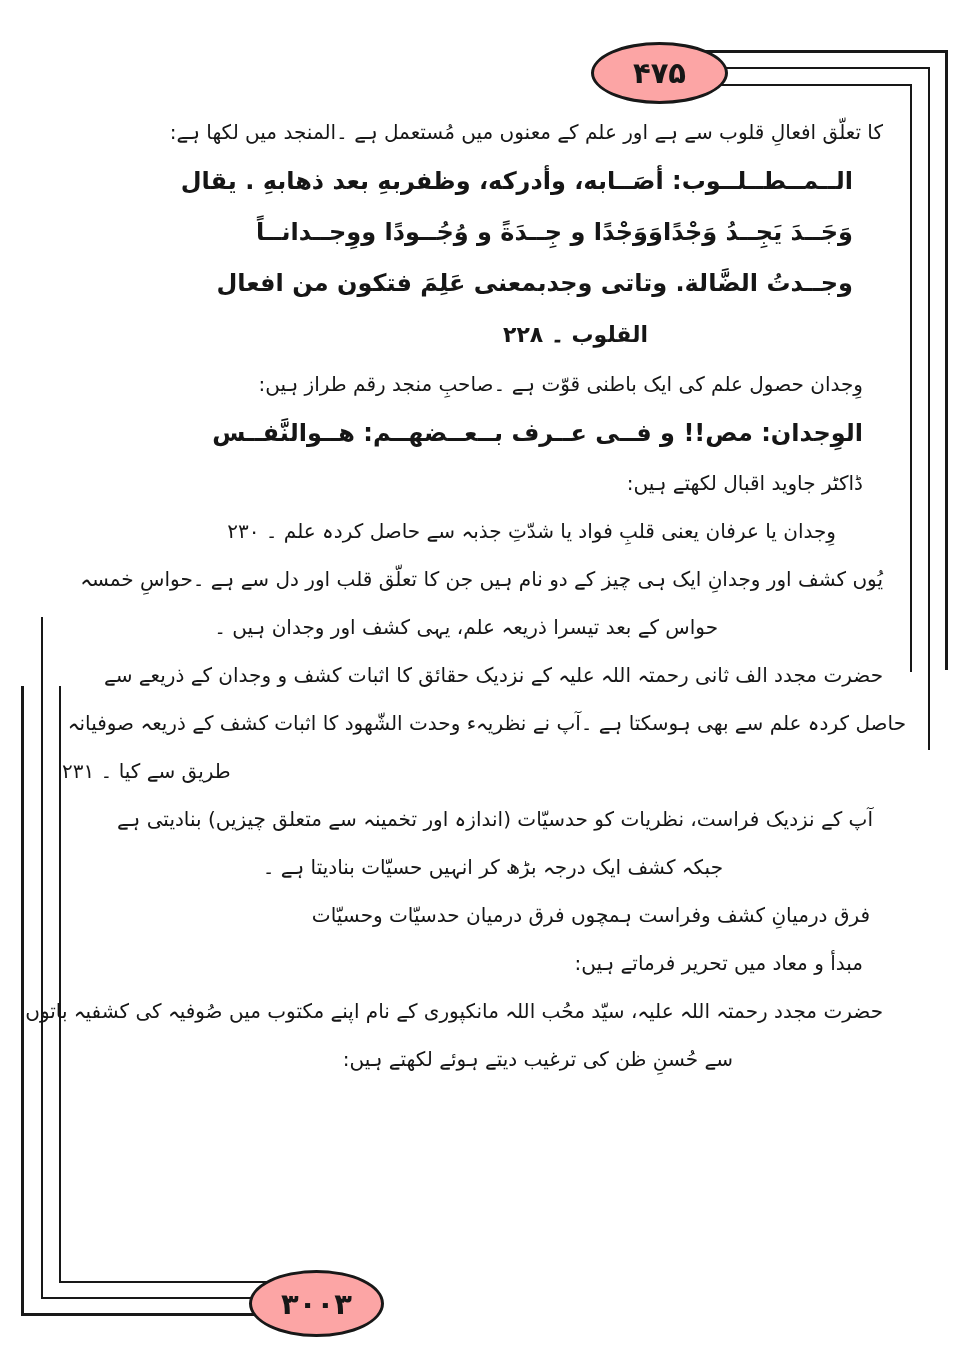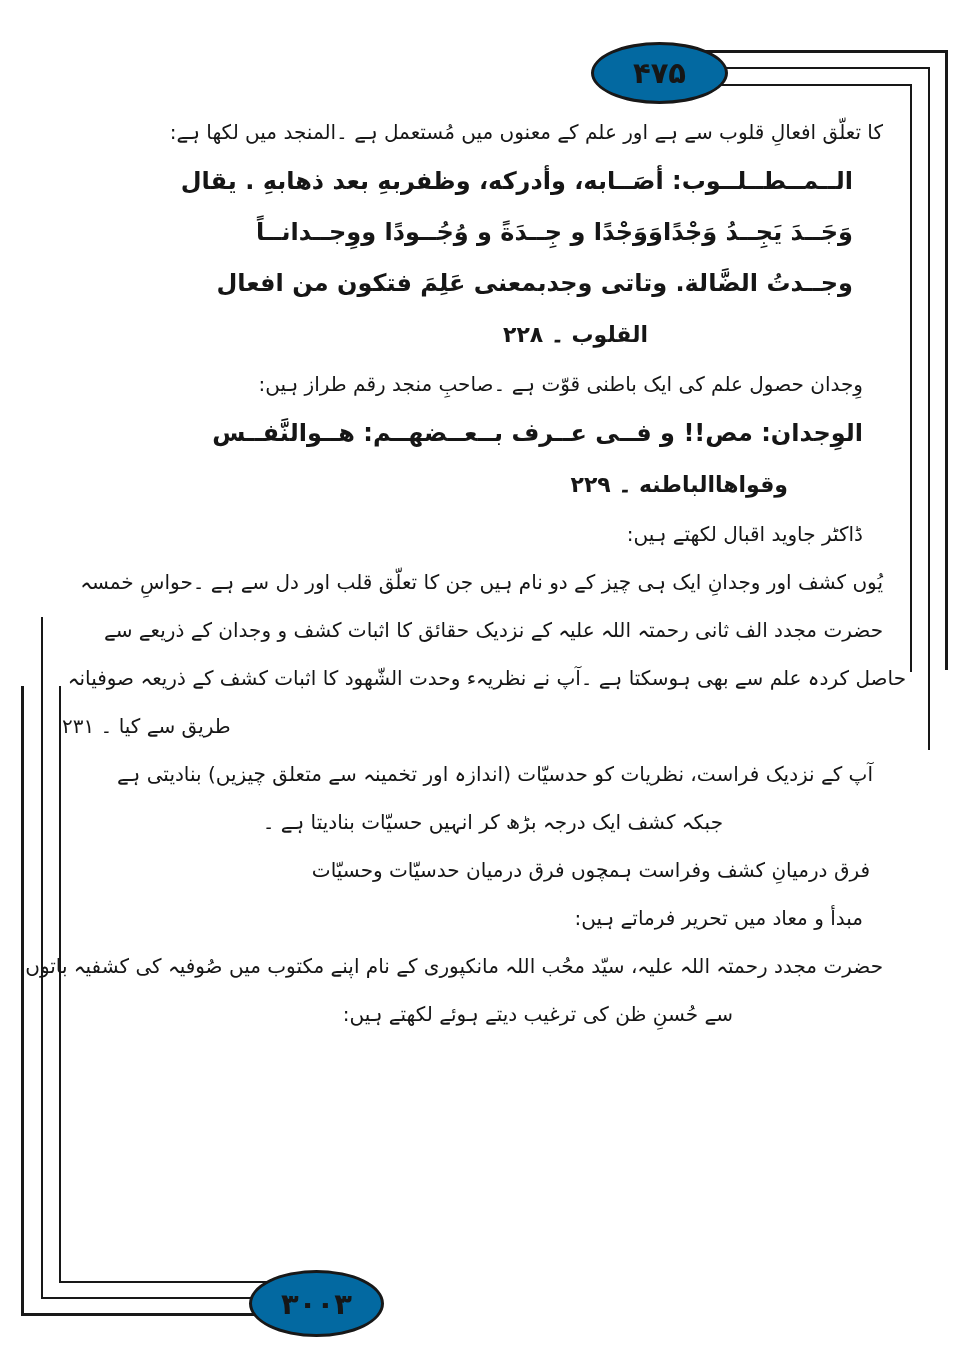--- a/index.html
+++ b/index.html
@@ -13,21 +13,21 @@
     color:#161616;
     direction:rtl;
   }
   
   .fl{position:absolute;background:#181818;}
   
   .oval{
     position:absolute;
     border:3.5px solid #181818;
     border-radius:50%;
-    background:#0369a1;
+    background:#fca5a5;
     display:flex;align-items:center;justify-content:center;
     font-weight:bold;font-size:29px;
     z-index:5;
   }
   .oval-top{left:591px;top:42px;width:131px;height:56px;}
   .oval-bottom{left:249px;top:1270px;width:129px;height:61px;}
   
   .content{
     position:absolute;
     left:58px;right:52px;top:108px;
@@ -73,23 +73,24 @@
   </div>
 
   <div class="content">
     <div class="ln" style="padding-right:25px;">کا تعلّق افعالِ قلوب سے ہے اور علم کے معنوں میں مُستعمل ہے ۔المنجد میں لکھا ہے:</div>
     <div class="ln ar" style="padding-right:55px;">الــمــطــلــوب: أصَــابه، وأدركه، وظفربهِ بعد ذهابهِ . يقال</div>
     <div class="ln ar" style="padding-right:55px;">وَجَــدَ يَجِــدُ وَجْدًاوَوَجْدًا و جِــدَةً و وُجُــودًا ووِجــدانــاً</div>
     <div class="ln ar" style="padding-right:55px;">وجــدتُ الضَّالة. وتاتى وجدبمعنى عَلِمَ فتكون من افعال</div>
     <div class="ln ar" style="padding-right:260px;font-size:22px;">القلوب ۔ ۲۲۸</div>
     <div class="ln" style="padding-right:45px;">وِجدان حصول علم کی ایک باطنی قوّت ہے ۔صاحبِ منجد رقم طراز ہیں:</div>
     <div class="ln ar" style="padding-right:45px;">الوِجدان: مص!! و فــی عــرف بــعــضهــم: هــوالنَّفــس</div>
-    <div class="ln ar" style="padding-right:120px;font-size:22px;">وقواهاالباطنه ۔ ۲۲۹</div>
     <div class="ln" style="padding-right:45px;">ڈاکٹر جاوید اقبال لکھتے ہیں:</div>
+    <div class="ln" style="padding-right:72px;">وِجدان یا عرفان یعنی قلبِ فواد یا شدّتِ جذبہ سے حاصل کردہ علم ۔ ۲۳۰</div>
     <div class="ln" style="padding-right:25px;">یُوں کشف اور وجدانِ ایک ہی چیز کے دو نام ہیں جن کا تعلّق قلب اور دل سے ہے ۔حواسِ خمسہ</div>
+    <div class="ln" style="padding-right:190px;">حواس کے بعد تیسرا ذریعہ علم، یہی کشف اور وجدان ہیں ۔</div>
     <div class="ln" style="padding-right:25px;">حضرت مجدد الف ثانی رحمتہ اللہ علیہ کے نزدیک حقائق کا اثبات کشف و وجدان کے ذریعے سے</div>
     <div class="ln" style="padding-right:2px;">حاصل کردہ علم سے بھی ہوسکتا ہے ۔آپ نے نظریہء وحدت الشّھود کا اثبات کشف کے ذریعہ صوفیانہ</div>
     <div class="ln tl" style="padding-left:4px;">طریق سے کیا ۔ ۲۳۱</div>
     <div class="ln" style="padding-right:35px;">آپ کے نزدیک فراست، نظریات کو حدسیّات (اندازہ اور تخمینہ سے متعلق چیزیں) بنادیتی ہے</div>
     <div class="ln" style="padding-right:185px;">جبکہ کشف ایک درجہ بڑھ کر انہیں حسیّات بنادیتا ہے ۔</div>
     <div class="ln" style="padding-right:38px;">فرق درمیانِ کشف وفراست ہمچوں فرق درمیان حدسیّات وحسیّات</div>
     <div class="ln" style="padding-right:45px;">مبدأ و معاد میں تحریر فرماتے ہیں:</div>
     <div class="ln" style="padding-right:25px;">حضرت مجدد رحمتہ اللہ علیہ، سیّد محُب اللہ مانکپوری کے نام اپنے مکتوب میں صُوفیہ کی کشفیہ باتوں</div>
     <div class="ln" style="padding-right:175px;">سے حُسنِ ظن کی ترغیب دیتے ہوئے لکھتے ہیں:</div>
   </div>

